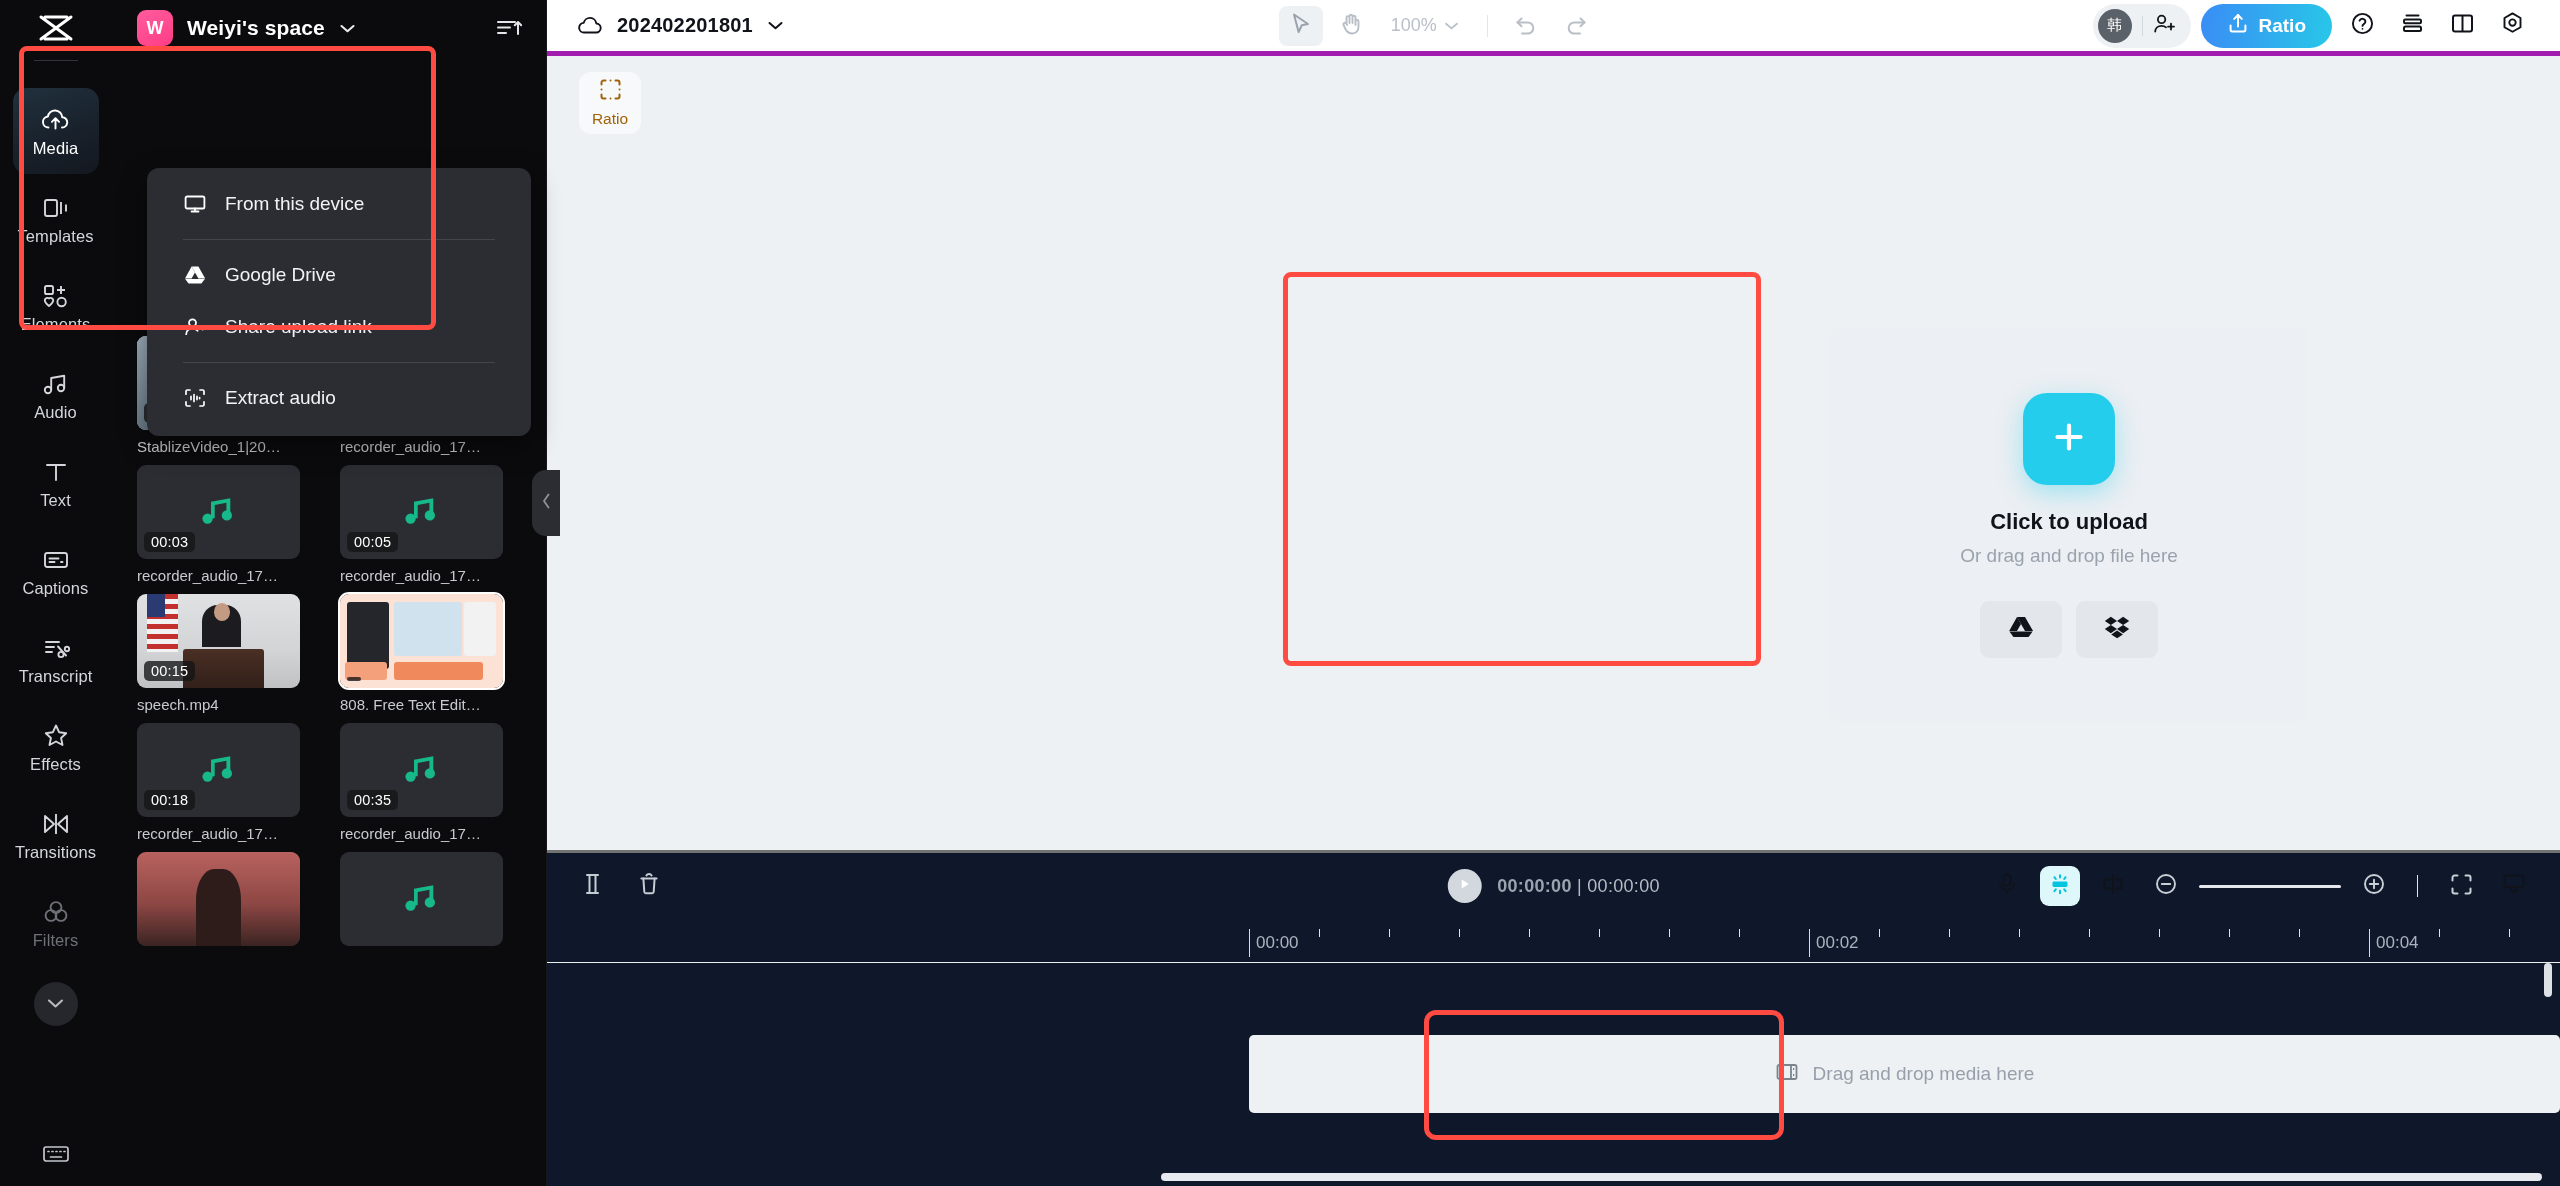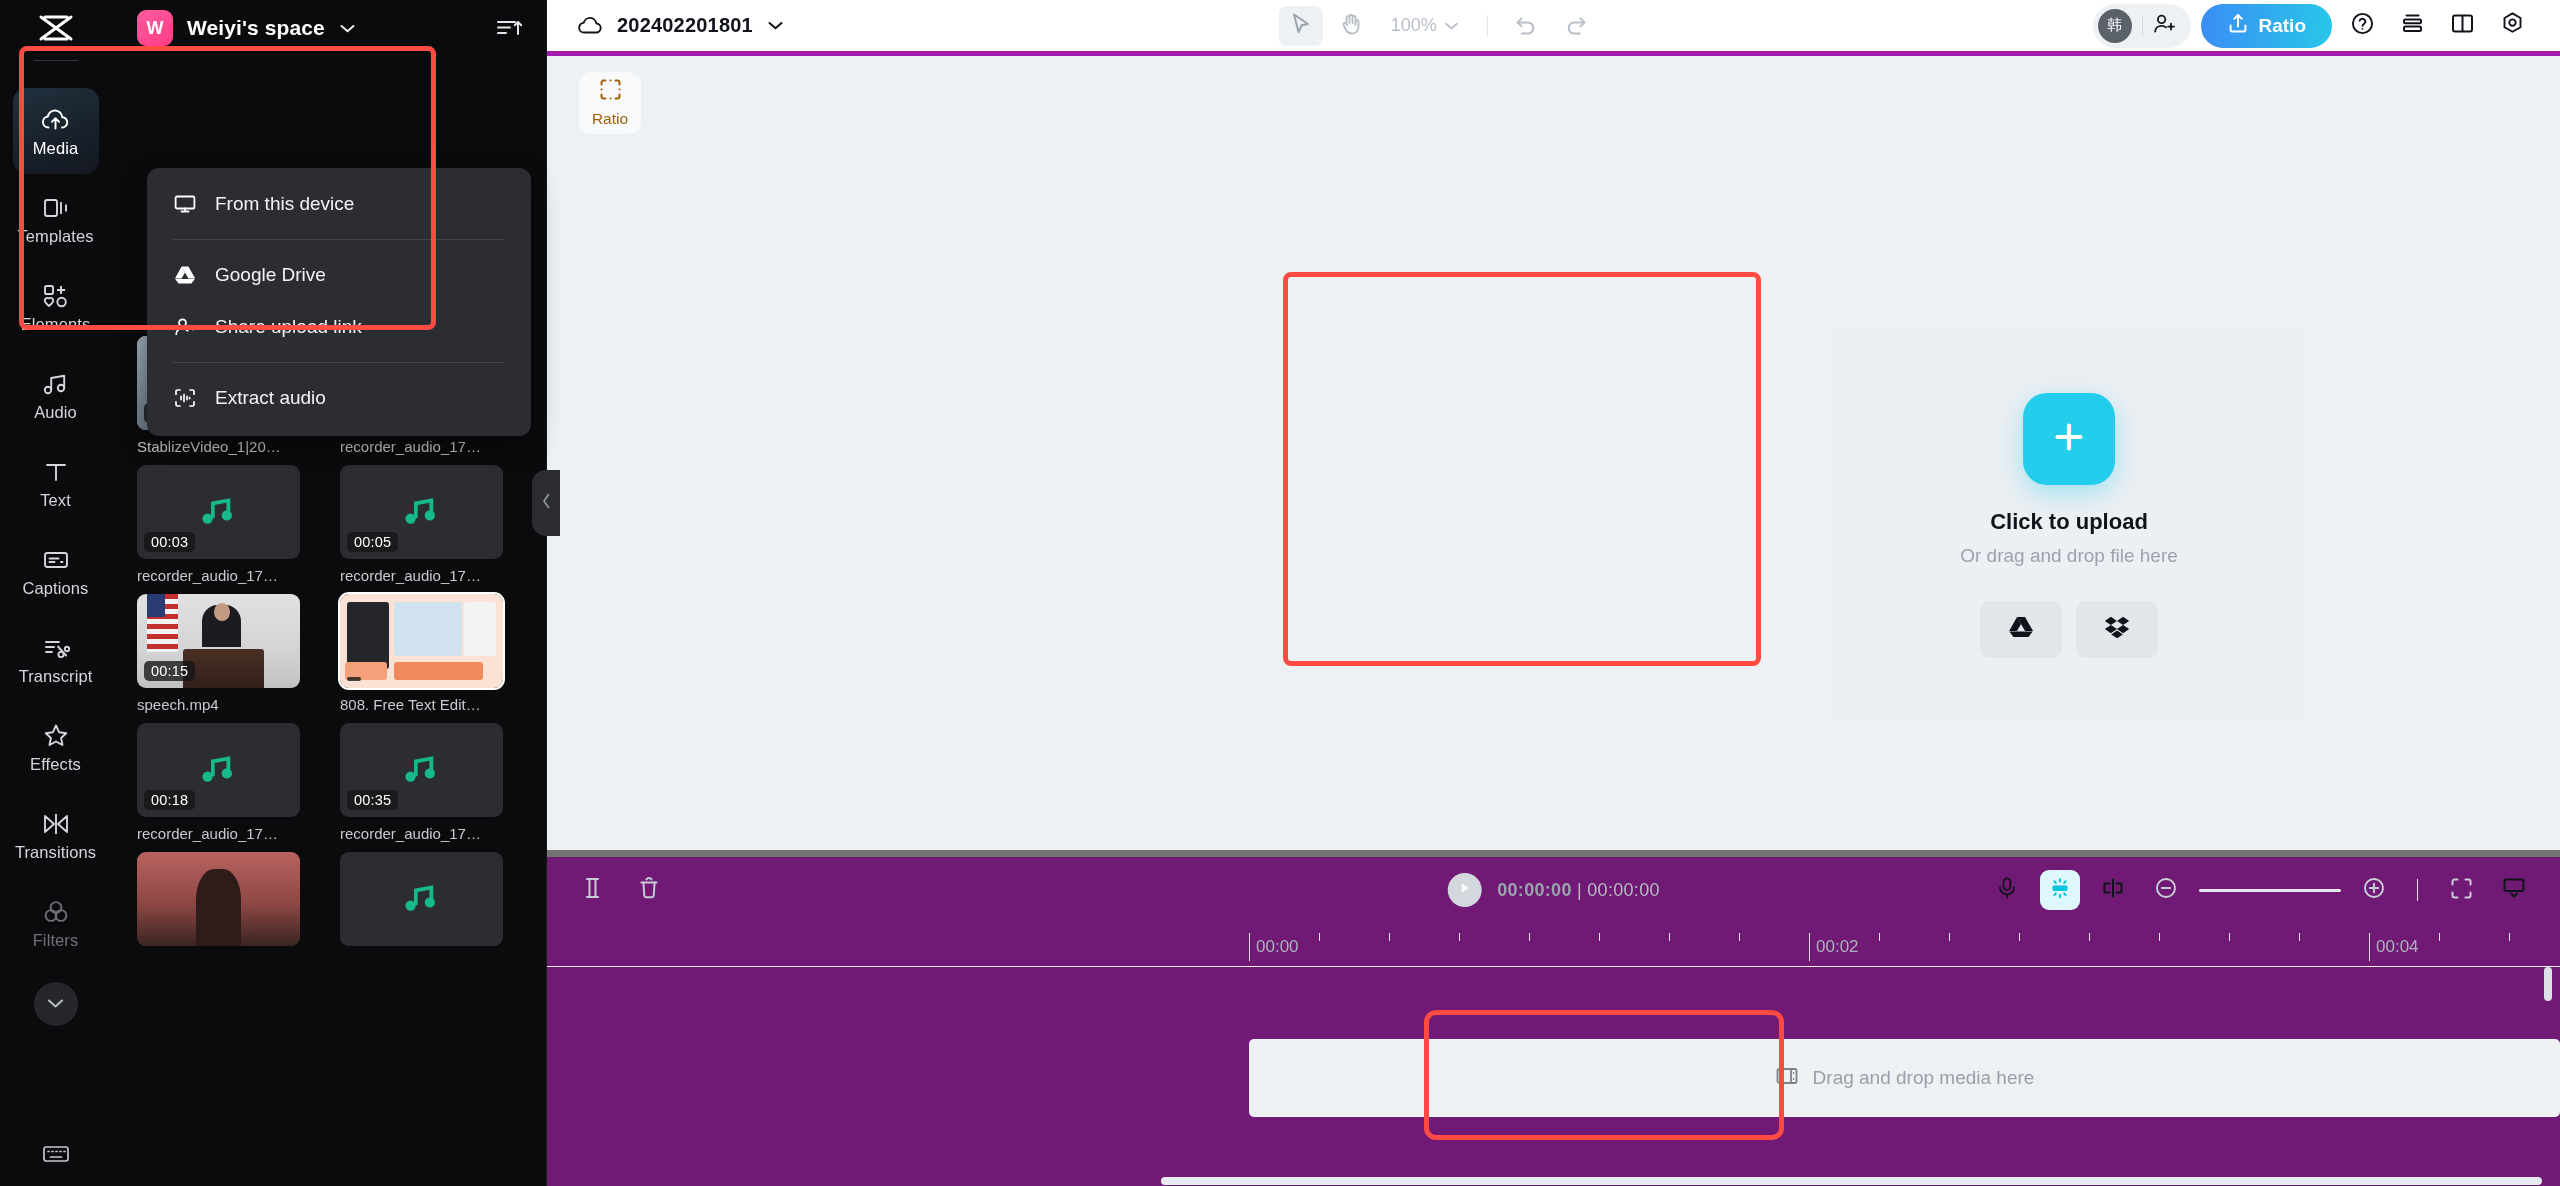--- a/index.html
+++ b/index.html
@@ -74,21 +74,21 @@
 
   .upload-btn {
     position: absolute; left: 36px; top: 96px; width: 384px; height: 58px;
     border: 1.5px solid #a6a8ad; border-radius: 10px; background: #0e0f12;
     display: flex; align-items: center; justify-content: center; gap: 12px; cursor: pointer;
   }
   .upload-btn .u-lbl { color: #00c4e0; font-size: 21px; font-weight: bold; }
 
   .upload-menu {
     position: absolute; left: 36px; top: 168px; width: 384px;
-    background: #2b2d33; border-radius: 12px; padding: 10px 0 12px; z-index: 20;
+    background: #2b2d33; border-radius: 12px; padding: 10px 10px 12px; z-index: 20;
     box-shadow: 0 10px 28px rgba(0,0,0,.45);
     text-align: center;
   }
   .menu-item {
     height: 52px; display: flex; align-items: center; gap: 18px;
     padding: 0 26px; color: #f2f3f5; font-size: 19px; cursor: pointer;
   }
   .menu-item .mi-ico { width: 24px; display: flex; align-items: center; justify-content: center; }
   .menu-div { height: 1px; background: #43454c; margin: 9px 26px; }
 
@@ -206,21 +206,21 @@
     display:flex; align-items:center; justify-content:center;
     box-shadow: 0 8px 26px rgba(37,205,236,.38);
   }
   .dz-title { margin-top:24px; font-size:22px; font-weight:bold; color:#10131a; }
   .dz-sub { margin-top:10px; font-size:19px; color:#9aa3ad; }
   .dz-btns { margin-top:34px; display:flex; gap:14px; }
   .dz-btn { width:82px; height:57px; border-radius:9px; background:#e3e7eb;
     display:flex; align-items:center; justify-content:center; cursor:pointer; }
 
   
-  .tl { height: 336px; flex: 0 0 336px; background: #701a75; border-top: 7px solid #737373; position:relative; }
+  .tl { height: 336px; flex: 0 0 336px; background: #0f172a; border-top: 3px solid #737373; position:relative; }
   .tl-toolbar { height: 66px; display:flex; align-items:center; padding: 0 26px; position:relative; }
   .tl-left { display:flex; align-items:center; gap: 16px; }
   .tl-icon { width:40px; height:40px; display:flex; align-items:center; justify-content:center; color:#c5ccd3; cursor:pointer; }
   .tl-center { position:absolute; left:50%; transform:translateX(-50%); display:flex; align-items:center; gap:16px; }
   .play-btn { width:34px; height:34px; border-radius:50%; background:#d2d8de; display:flex; align-items:center; justify-content:center; cursor:pointer; }
   .tcode { font-size:18px; color:#b4bcc4; letter-spacing:.3px; }
   .tcode b { color:#9aa4ae; font-weight:bold; }
   .tl-right { margin-left:auto; display:flex; align-items:center; gap:13px; }
   .tl-right .hl { background:#ddf7fb; border-radius:9px; }
   .zoom-slider { width:142px; height:3px; background:#e4e8ec; border-radius:2px; }

